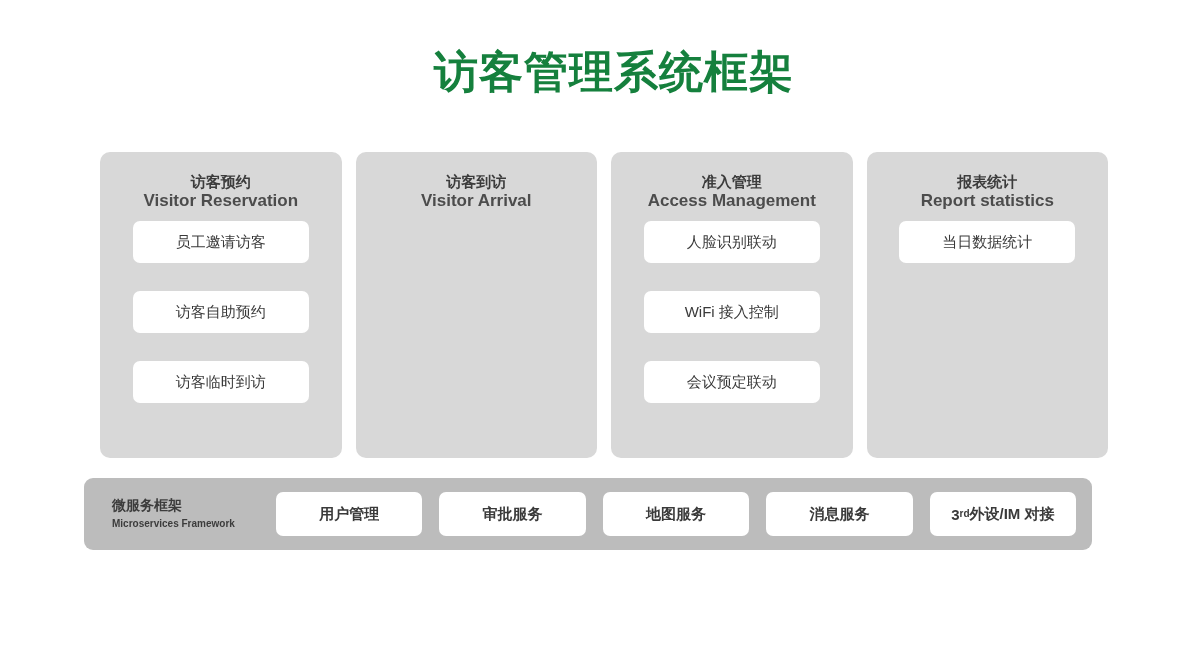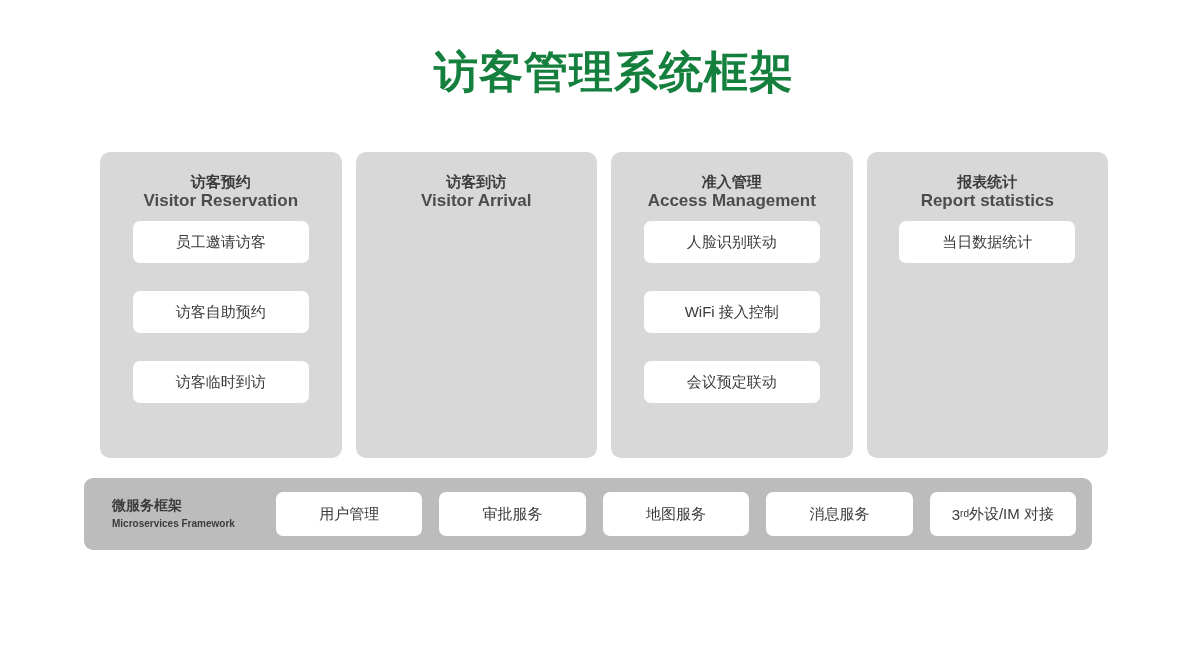--- a/index.html
+++ b/index.html
@@ -138,20 +138,21 @@
     color: #3c3c3c;
     line-height: 18px;
     white-space: nowrap;
   }
 
   .services-items {
     flex: 1 1 auto;
     display: flex;
     gap: 17px;
     align-items: center;
+    font-weight: bold;
   }
 
   .service-card {
     flex: 1 1 0;
     height: 44px;
     background: #ffffff;
     border-radius: 7px;
     display: flex;
     align-items: center;
     justify-content: center;

